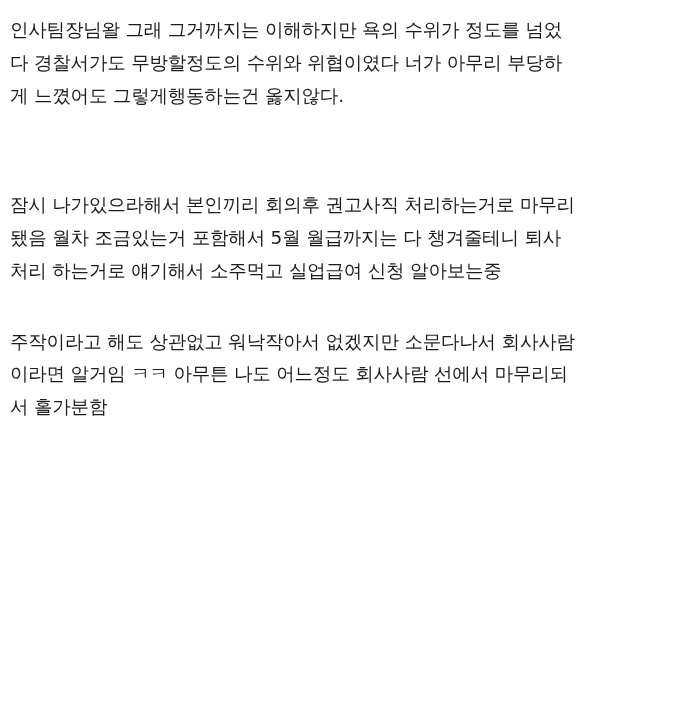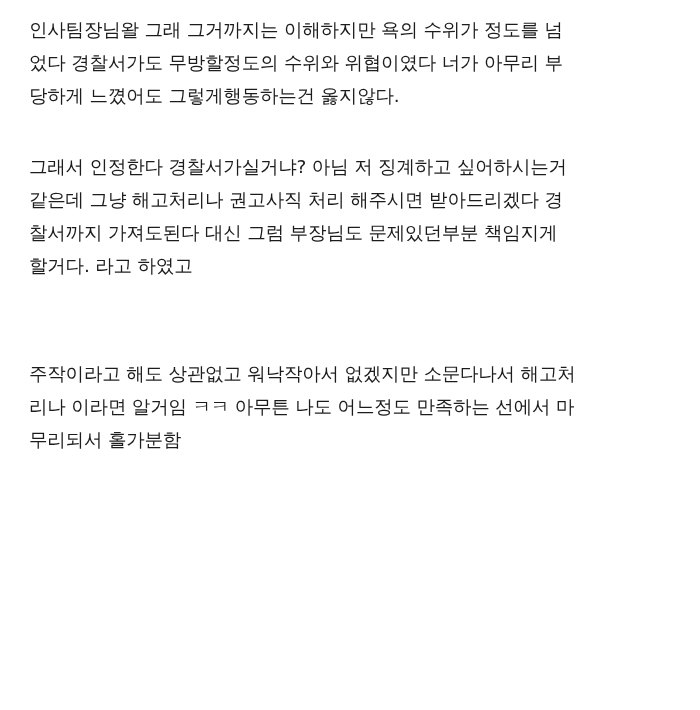--- a/index.html
+++ b/index.html
@@ -11,21 +11,21 @@
     height: 710px;
     background: #ffffff;
     font-family: "DejaVu Sans", "Liberation Sans", sans-serif;
     color: #1a1a1a;
     overflow: hidden;
   }
   .page {
     width: 593px;
     height: 710px;
     box-sizing: border-box;
-    padding: 14px 14px 0 29px;
+    padding: 14px 14px 0 10px;
     background: #ffffff;
   }
   .para {
     font-size: 18.5px;
     line-height: 1.78;
     letter-spacing: -0.2px;
     color: #1c1c1c;
     word-break: break-all;
     white-space: pre-wrap;
     margin: 0;
@@ -48,25 +48,25 @@
 </style>
 </head>
 <body>
 
 <div class="page">
 
   <p class="para">인사팀장님왈 그래 그거까지는 이해하지만 욕의 수위가 정도를 넘었다 경찰서가도 무방할정도의 수위와 위협이였다 너가 아무리 부당하게 느꼈어도 그렇게행동하는건 옳지않다.</p>
 
   <div class="gap-lg"></div>
 
-  <p class="para">그래서 인정한다 경찰서가실거냐? 아님 저 징계하고 싶어하시는거같은데 그냥 해고처리나 권고사직 처리 해주시면 받아드리겠다 경찰서까지 가져도된다 대신 그럼 부장님도 문제있던부분 책임지게 할거다. 라고 하였고</p>
 
   <div class="gap-lg"></div>
 
+  <p class="para">잠시 나가있으라해서 본인끼리 회의후 권고사직 처리하는거로 마무리 됐음 월차 조금있는거 포함해서 5월 월급까지는 다 챙겨줄테니 퇴사처리 하는거로 얘기해서 소주먹고 실업급여 신청 알아보는중</p>
 
   <div class="gap-lg"></div>
 
-  <p class="para">주작이라고 해도 상관없고 워낙작아서 없겠지만 소문다나서 해고처리나 이라면 알거임 ㅋㅋ 아무튼 나도 어느정도 만족하는 선에서 마무리되서 홀가분함</p>
+  <p class="para">주작이라고 해도 상관없고 워낙작아서 없겠지만 소문다나서 회사사람 이라면 알거임 ㅋㅋ 아무튼 나도 어느정도 회사사람 선에서 마무리되서 홀가분함</p>
 
   <div class="gap-xl"></div>
 
 
 </div>
 
 </body></html>

